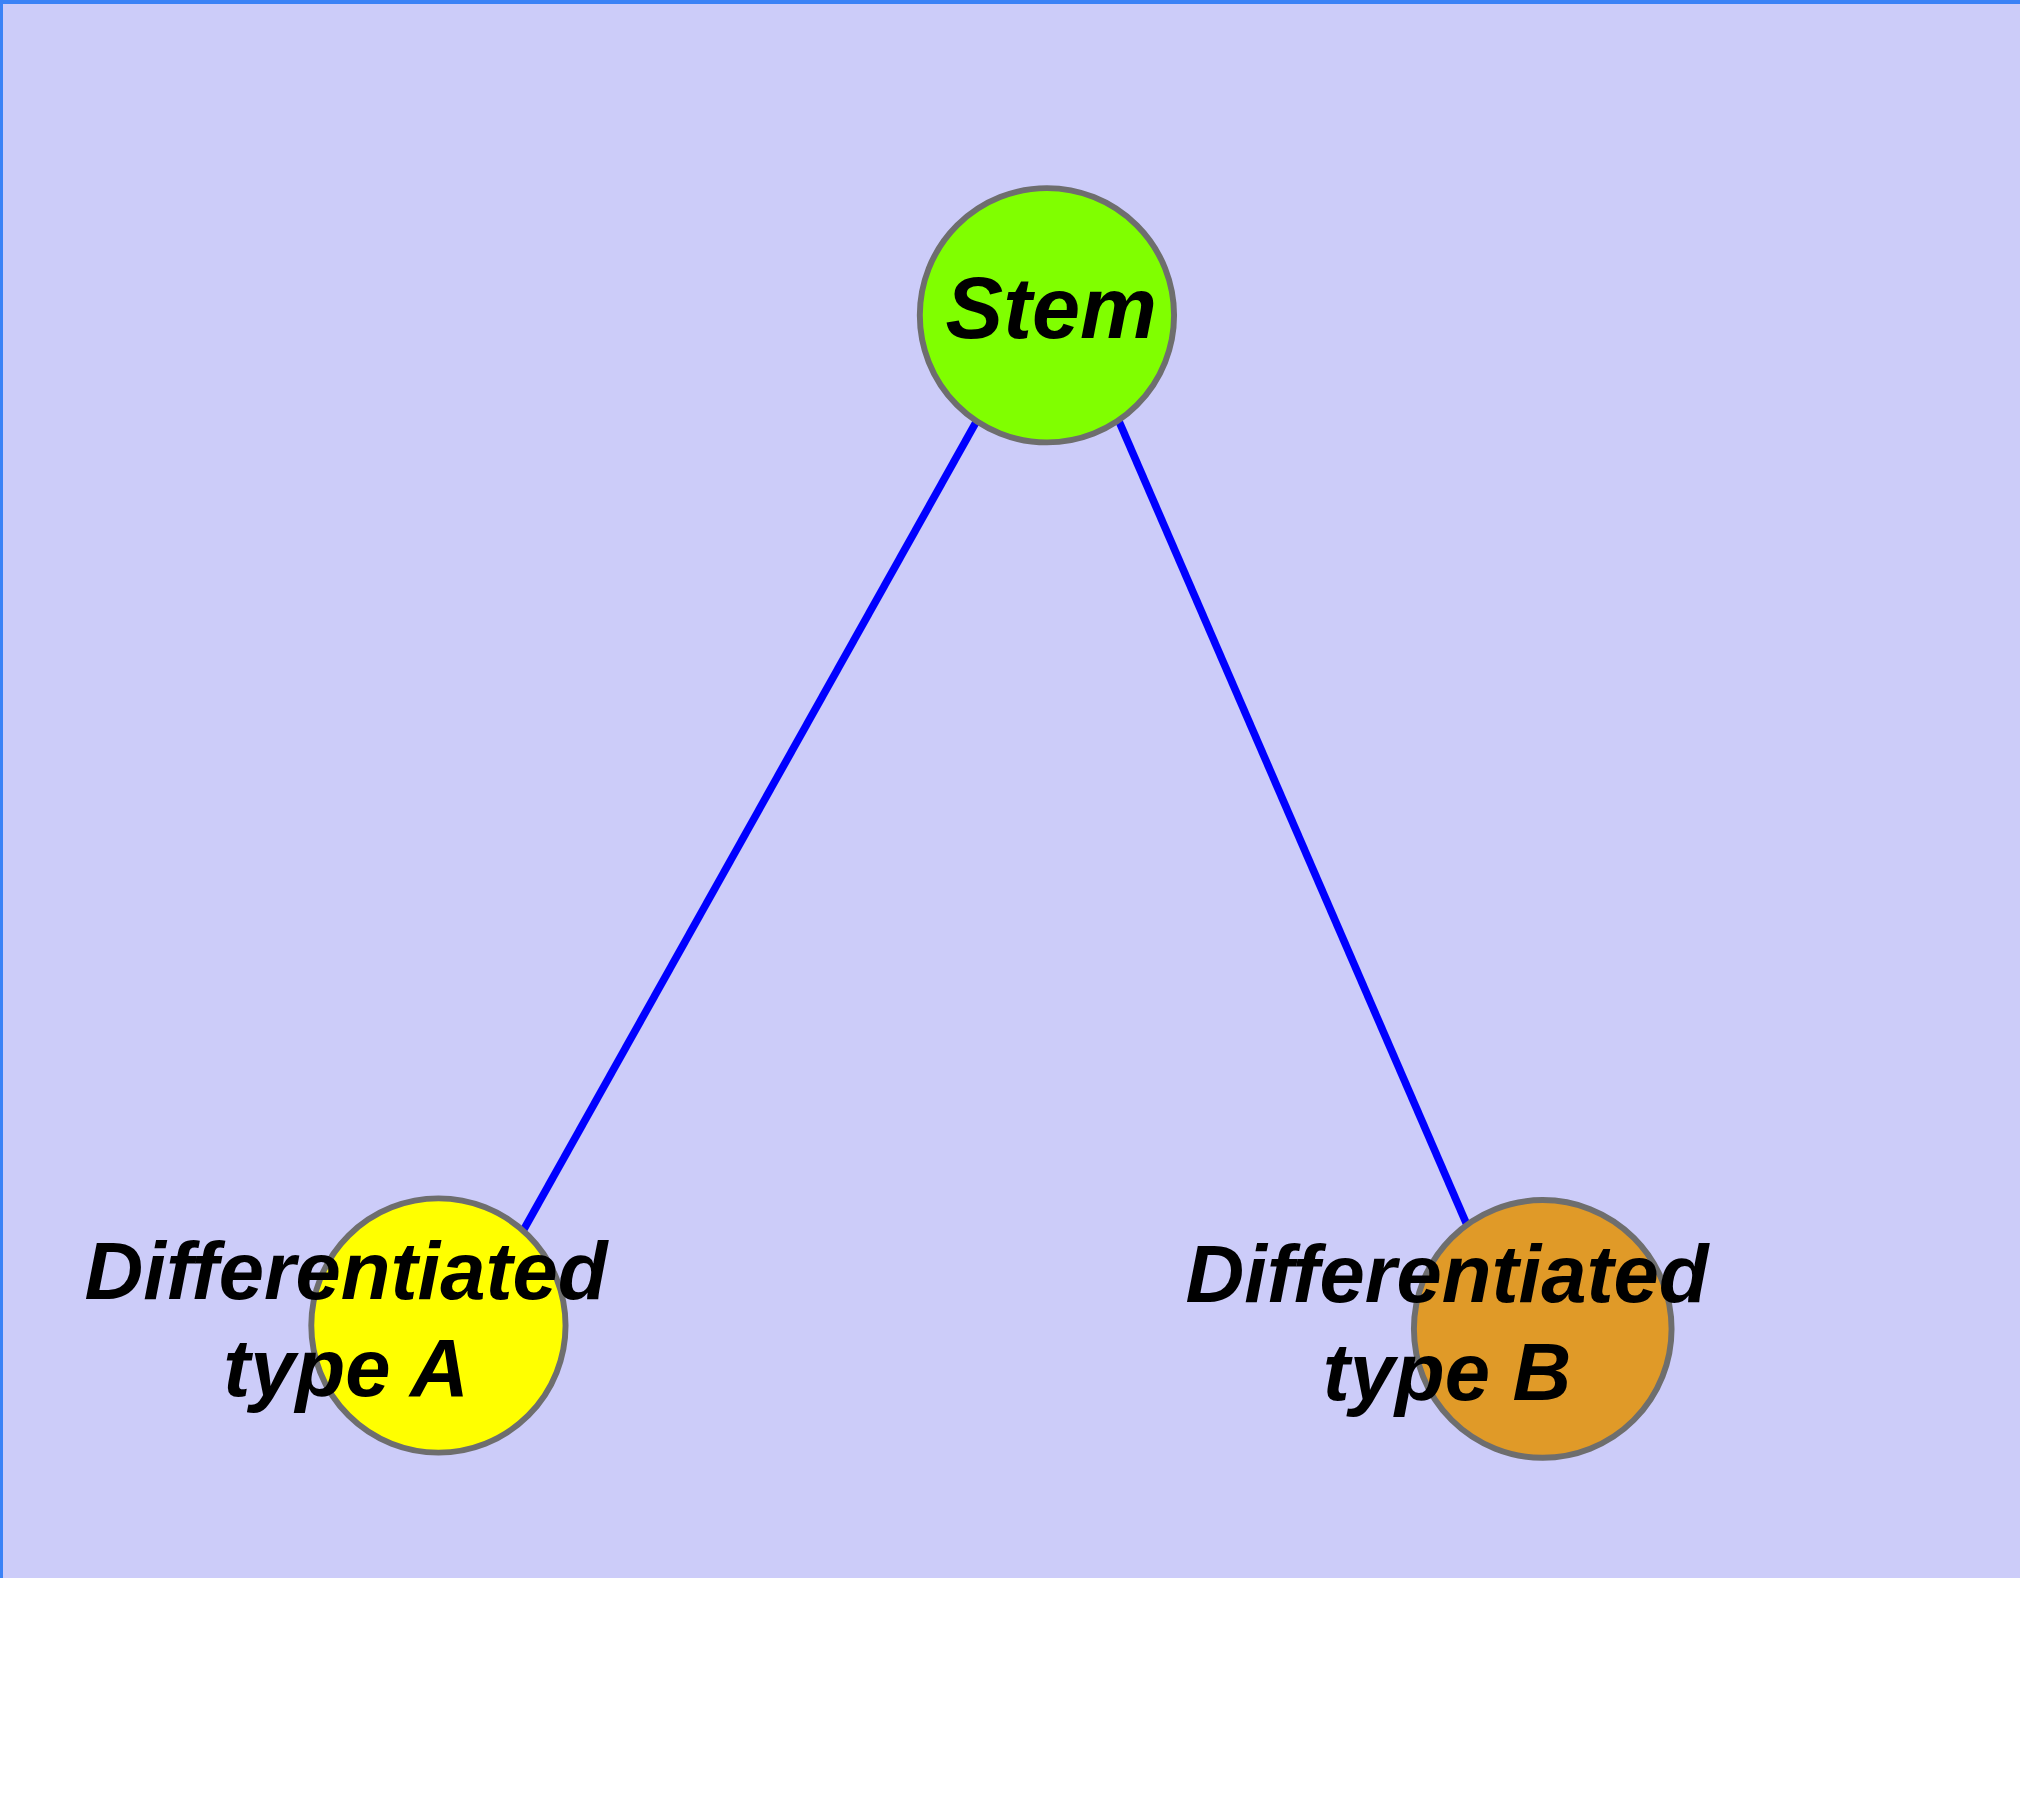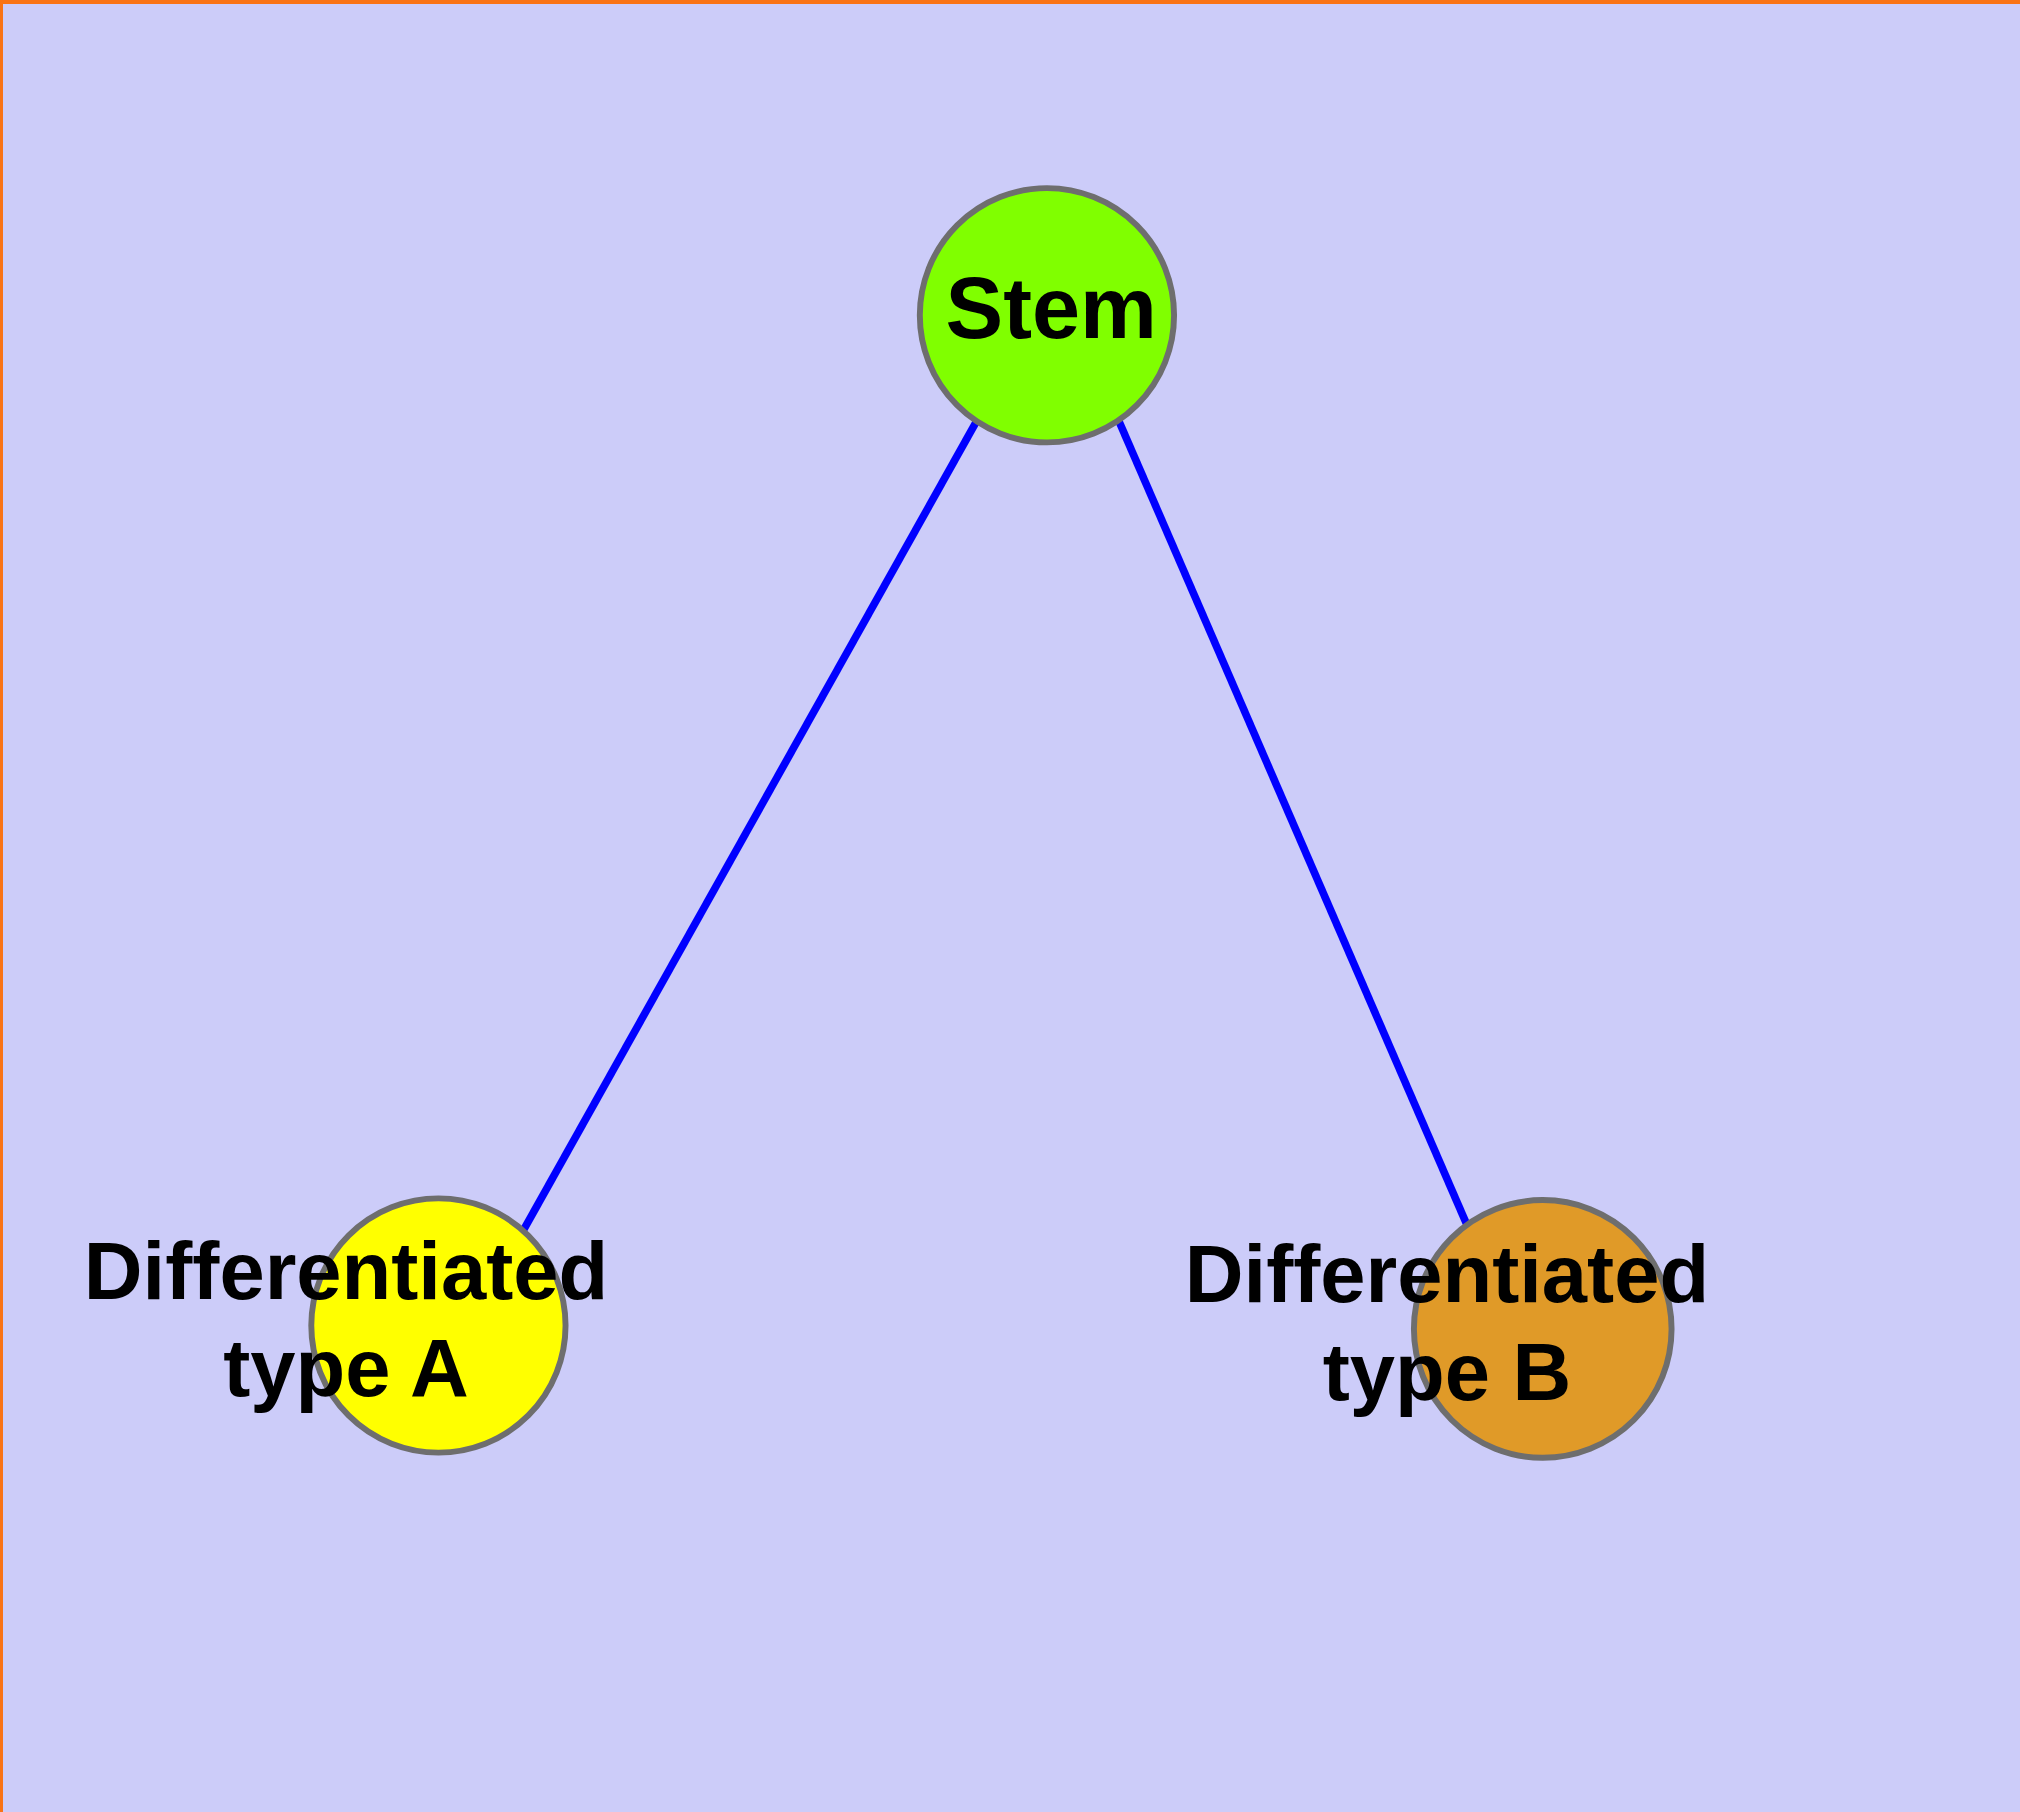--- a/index.html
+++ b/index.html
@@ -49,21 +49,21 @@
     dominant-baseline: middle;
     text-anchor: middle;
     white-space: pre;
   }
   .node-label.big { font-size: 102px; }
   .node-label.leaf { font-size: 96px; }
 </style>
 </head>
 <body>
 
-<div id="canvas" style="width: 2021px; height: 1812px; background: #f97316;">
+<div id="canvas" style="width: 2021px; height: 1578px; background: #3b82f6; font-style: italic;">
 
   <div id="plot-bg" style="background: rgb(204, 204, 249);"></div>
 
   <svg class="graph-layer" viewBox="0 0 2384 2138">
 
     <g>
       <line class="edge-line" x1="1152" y1="497" x2="617" y2="1452" stroke="#0000ff" stroke-width="9"></line>
       <line class="edge-line" x1="1320" y1="497" x2="1730" y2="1444" stroke="#0000ff" stroke-width="9"></line>
     </g>
 

